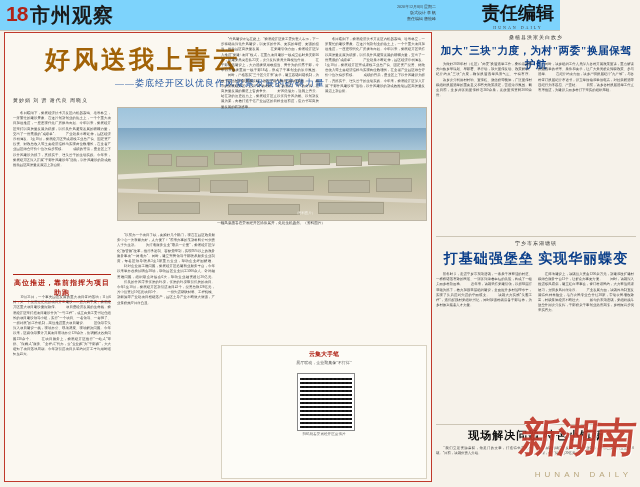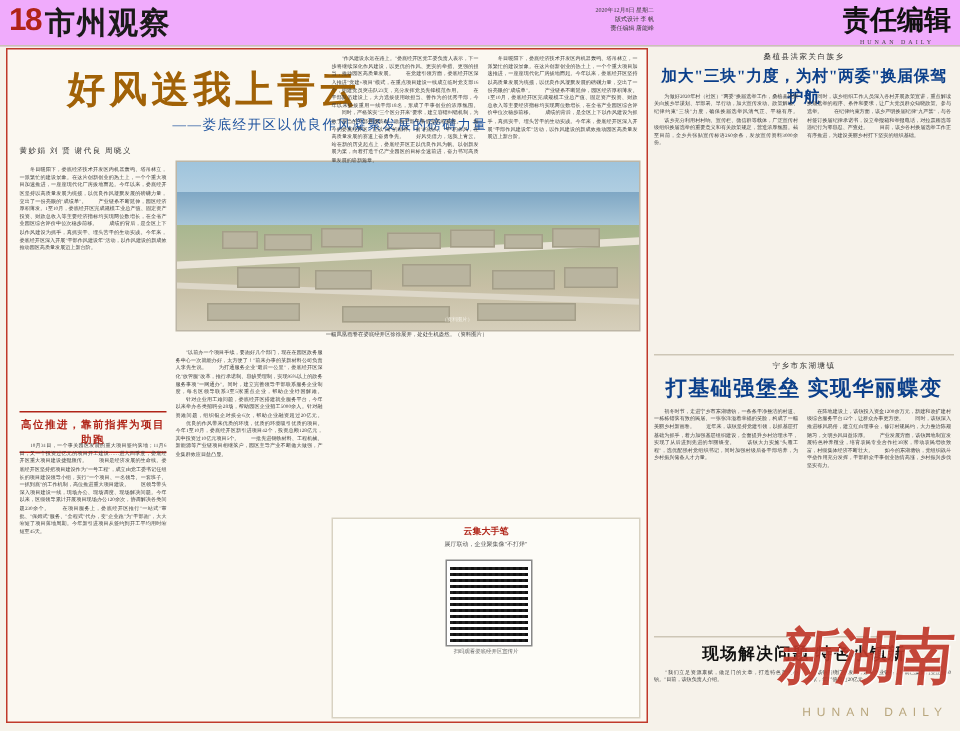--- a/index.html
+++ b/index.html
@@ -10,23 +10,23 @@
     color:#2b2b2b;
     overflow:hidden;
     position:relative;
   }
   .page{
     position:absolute;inset:0;
     background:#f6f2ea;
   }
   
   .masthead{
-    position:absolute;left:0;top:0;width:640px;height:30px;
+    position:absolute;left:0;top:0;width:560px;height:30px;
     border-bottom:1px solid #c9c2b4;
-    background:#f0abfc;
+    background:#7dd3fc;
     text-decoration:underline;
   }
   .page-num{
     position:absolute;left:6px;top:2px;
     font-size:21px;font-weight:bold;color:#b02418;
     font-family:"Liberation Sans",sans-serif;
     letter-spacing:-1px;
   }
   .section-title{
     position:absolute;left:30px;top:2px;

